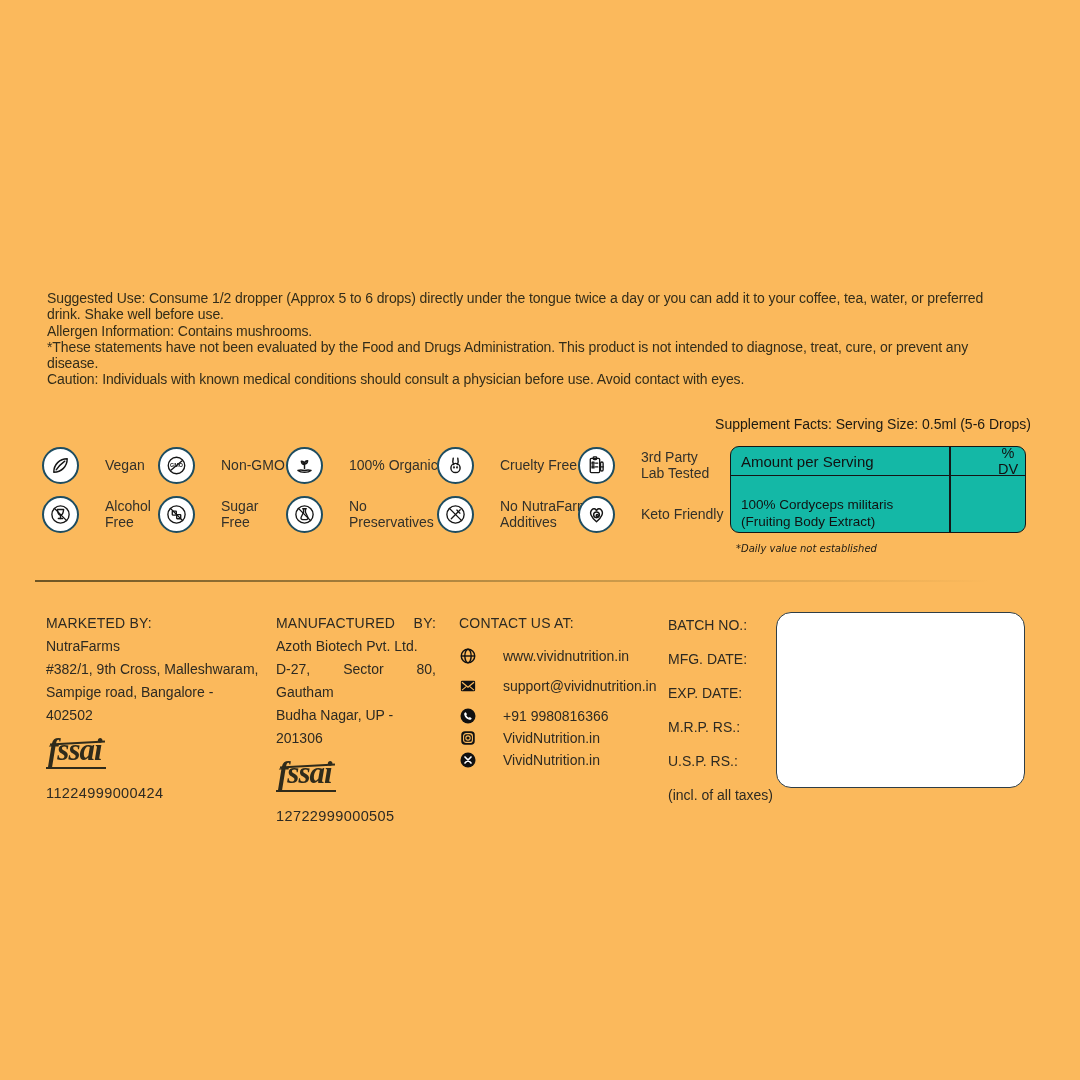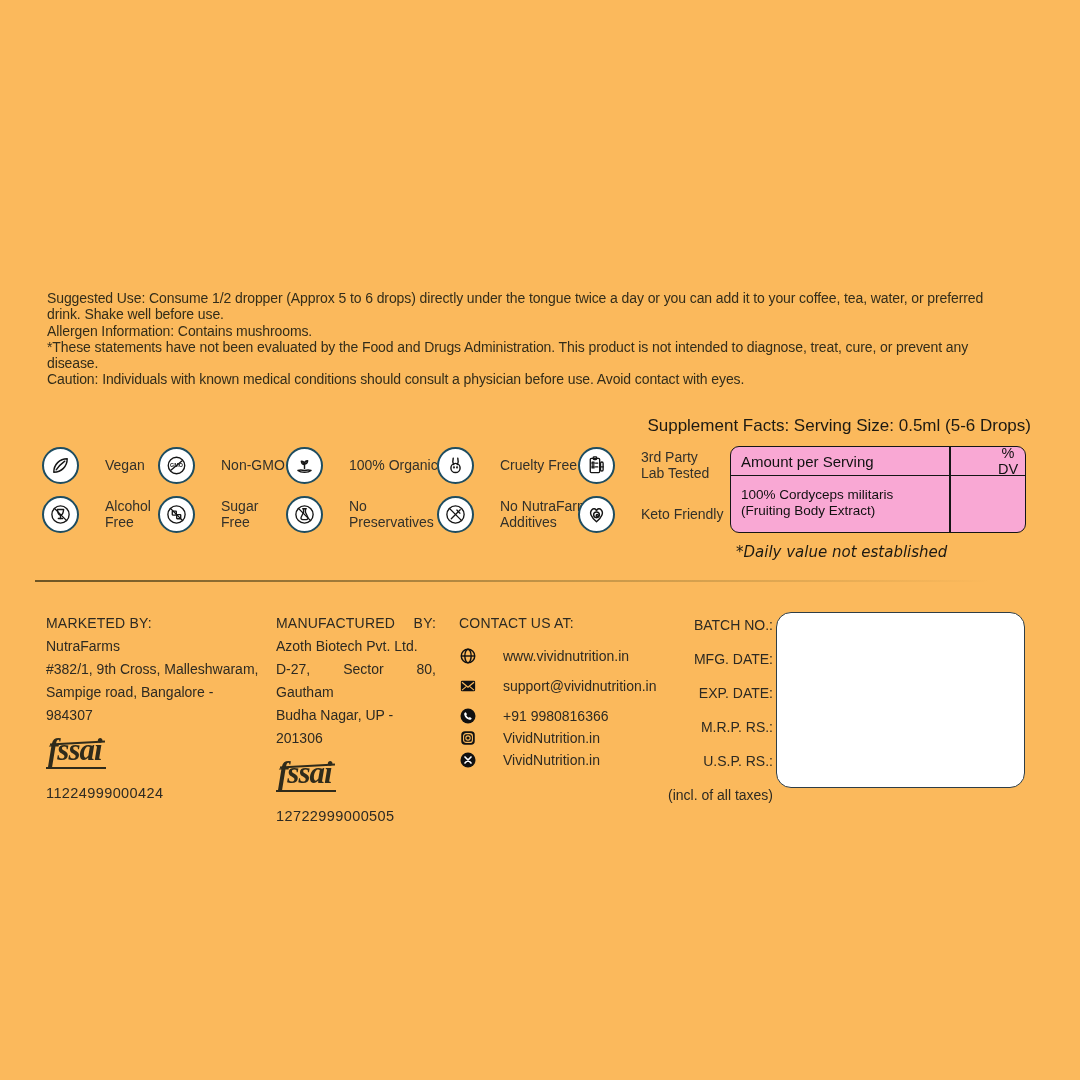--- a/index.html
+++ b/index.html
@@ -15,30 +15,30 @@
   
   .usage{position:absolute;left:47px;top:244px;width:972px;font-size:14px;line-height:16.3px;letter-spacing:-0.1px;color:#332d1a;margin-top:46px;}
 
   
   .badge{position:absolute;display:flex;align-items:center;gap:26px;}
   .bcircle{width:37px;height:37px;border-radius:50%;background:#fff;border:2.6px solid var(--badge-ring);display:flex;align-items:center;justify-content:center;flex:0 0 auto;}
   .bcircle svg{width:23px;height:23px;}
   .blabel{font-size:14px;line-height:15.5px;color:#33312a;white-space:nowrap;}
 
   
-  .sf-title{position:absolute;left:600px;top:416px;width:431px;text-align:right;font-size:17px;color:#1d1a12;}
-  .sf-table{position:absolute;left:730px;top:446px;width:296px;height:87px;background:#f9a8d4;border:1.6px solid var(--line);border-radius:9px;}
+  .sf-title{position:absolute;left:600px;top:416px;width:431px;text-align:right;font-size:14px;color:#1d1a12;}
+  .sf-table{position:absolute;left:730px;top:446px;width:296px;height:87px;background:#14b8a6;border:1.6px solid var(--line);border-radius:9px;}
   .sf-vline{position:absolute;top:-1px;bottom:-1px;right:74px;width:1.6px;background:var(--line);}
   .sf-header{display:flex;height:29px;border-bottom:1.6px solid var(--line);align-items:center;}
   .sf-h1{flex:1;padding-left:10px;font-size:15px;color:#111;}
   .sf-h2{width:74px;text-align:center;font-size:14.5px;color:#111;padding-left:40px;}
-  .sf-body{display:flex;height:54px;align-items:center;}
+  .sf-body{display:flex;height:54px;align-items:flex-end;}
   .sf-b1{flex:1;padding-left:10px;font-size:13.5px;line-height:16.5px;color:#111;}
   .sf-b2{width:74px;text-align:center;font-size:13.5px;}
-  .sf-foot{position:absolute;left:736px;top:543px;font-size:15px;font-style:italic;color:#1d1a12;font-family:"DejaVu Sans",sans-serif;}
+  .sf-foot{position:absolute;left:736px;top:543px;font-size:10px;font-style:italic;color:#1d1a12;font-family:"DejaVu Sans",sans-serif;}
 
   
   .divider{position:absolute;left:35px;top:580px;width:955px;height:1.7px;
     background:linear-gradient(to right,rgba(84,67,26,0.85),rgba(140,112,50,0.5) 55%,rgba(251,185,92,0.05));}
 
   
   .col{position:absolute;font-size:14px;color:#2d2a22;}
   .col .heading{line-height:23px;letter-spacing:0.2px;}
   .col .line{line-height:23px;}
   .marketed{left:46px;top:612px;width:215px;}
@@ -50,21 +50,21 @@
   .license{margin-top:9px;font-size:14.5px;letter-spacing:0.4px;}
 
   .contact{left:459px;top:612px;width:215px;}
   .c-row{display:flex;align-items:center;gap:26px;margin-top:12px;}
   .c-row.tight{margin-top:4px;}
   .c-icon{width:18px;height:18px;flex:0 0 auto;display:flex;align-items:center;}
   .c-icon svg{width:18px;height:18px;}
   .c-text{font-size:14px;color:#2d2a22;}
 
   .batchcol{left:668px;top:615px;width:105px;}
-  .batchcol .blbl{display:block;margin-bottom:13.5px;line-height:20.5px;white-space:nowrap;text-align:right;}
+  .batchcol .blbl{display:block;margin-bottom:13.5px;line-height:20.5px;white-space:nowrap;}
   .batchcol .blbl:last-child{margin-bottom:0;}
 
   .writebox{position:absolute;left:776px;top:612px;width:249px;height:176px;background:#fff;border:1.3px solid #2f3e46;border-radius:15px;}
 </style>
 </head>
 <body>
 
 <div class="canvas">
 
   <section class="usage">
@@ -243,21 +243,21 @@
     </div>
   </div>
   <div class="sf-foot">*Daily value not established</div>
 
   <div class="divider"></div>
 
   <section class="col marketed">
     <div class="heading">MARKETED BY:</div>
     <div class="line">NutraFarms</div>
     <div class="line">#382/1, 9th Cross, Malleshwaram,</div>
-    <div class="line">Sampige road, Bangalore - 984307</div>
+    <div class="line">Sampige road, Bangalore - 402502</div>
     <div class="fssai-wrap"><span class="fssai">fssai</span></div>
     <div class="license">11224999000424</div>
   </section>
 
   <section class="col manufactured">
     <div class="heading jline">MANUFACTURED BY:</div>
     <div class="line">Azoth Biotech Pvt. Ltd.</div>
     <div class="line jline">D-27, Sector 80, Gautham</div>
     <div class="line">Budha Nagar, UP - 201306</div>
     <div class="fssai-wrap"><span class="fssai">fssai</span></div>

